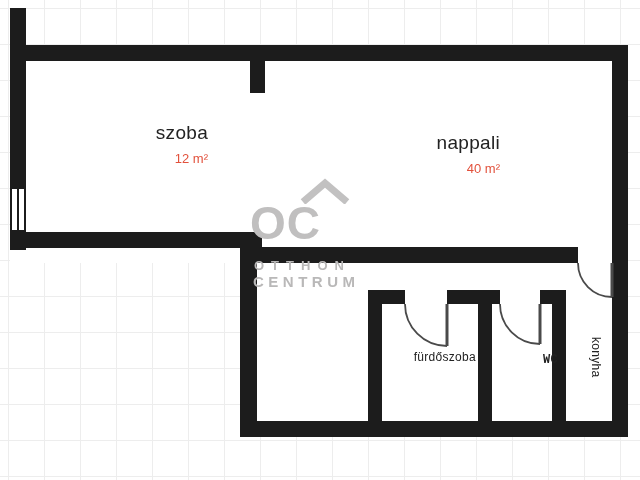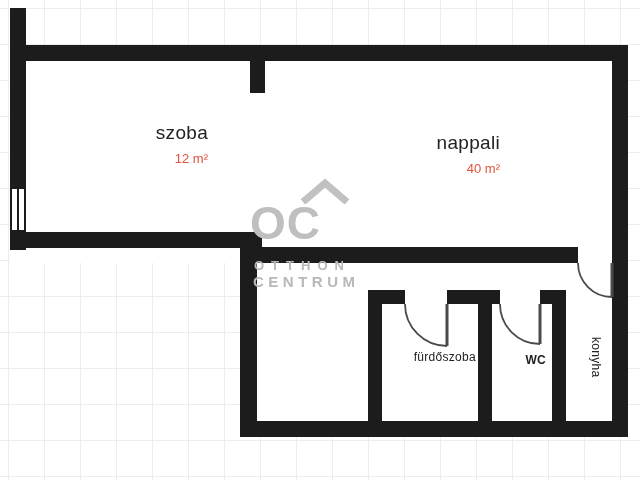--- a/index.html
+++ b/index.html
@@ -86,21 +86,21 @@
 
   <div class="room-label" style="left:385px;top:132px;width:115px;">
     <div class="room-name">nappali</div>
     <div class="room-area">40 m²</div>
   </div>
 
   <div class="room-label" style="left:384px;top:350px;width:92px;">
     <div class="room-name small">fürdőszoba</div>
   </div>
 
-  <div class="room-label" style="left:502px;top:353px;width:44px;">
+  <div class="room-label" style="left:514px;top:353px;width:44px;font-family:Liberation Mono, monospace;">
     <div class="room-name small" style="font-weight:600;">WC</div>
   </div>
 
   <div class="room-label vertical" style="left:589px;top:297px;height:80px;">
     <div class="room-name small vertical">konyha</div>
   </div>
 
   <div class="watermark" style="left:250px;top:178px;width:150px;">
     <svg width="56" height="26" viewBox="0 0 56 26" style="display:block;margin:0 auto;">
       <path d="M6 24 L28 5 L50 24" stroke="#c2c1c1" stroke-width="7" fill="none"></path>

